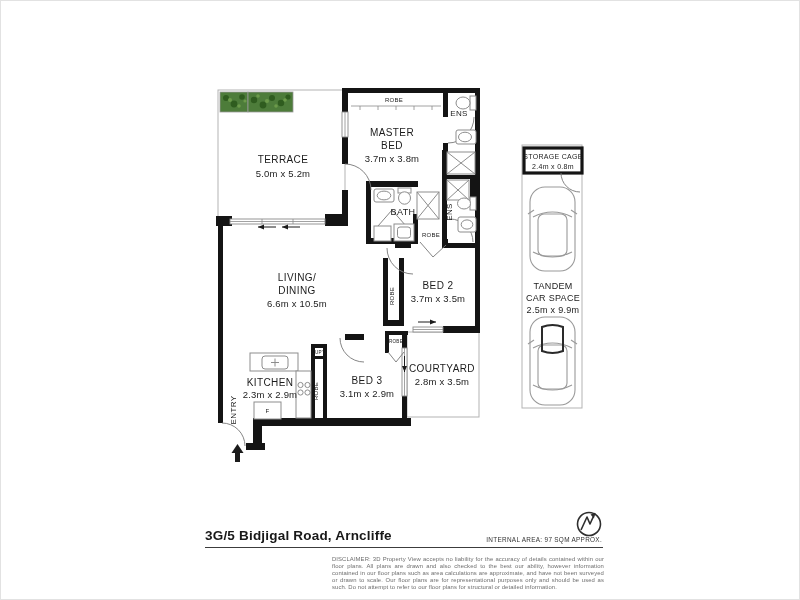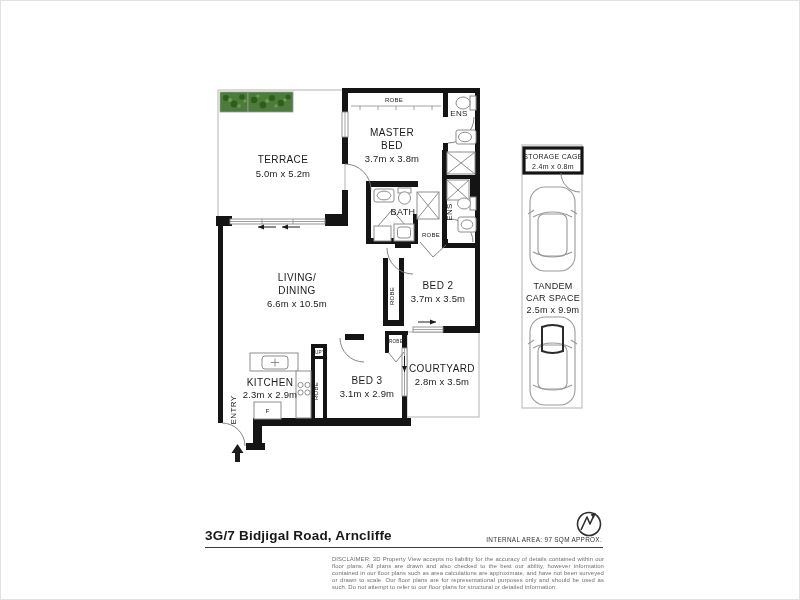--- a/index.html
+++ b/index.html
@@ -293,19 +293,19 @@
   </g>
 
   <g>
     <circle cx="589" cy="524" r="11.5" fill="none" stroke="#2e2e2e" stroke-width="1.6"></circle>
     <path d="M581,530 L587,517 L590,524 L595,513" fill="none" stroke="#2e2e2e" stroke-width="1.6" stroke-linejoin="round"></path>
     <polygon points="595,513 590.5,514.5 594,518.5" fill="#2e2e2e"></polygon>
   </g>
 </svg>
 
 
-<div id="footer-address">3G/7 Bidjigal Road, Arncliffe</div>
+<div id="footer-address">3G/5 Bidjigal Road, Arncliffe</div>
 <div id="footer-area">INTERNAL AREA: 97 SQM APPROX.</div>
 <div id="footer-rule"></div>
 <div id="footer-disclaimer">DISCLAIMER: 3D Property View accepts no liability for the accuracy of details contained within our floor plans. All plans are drawn and also checked to the best our ability, however information contained in our floor plans such as area calculations are approximate, and have not been surveyed or drawn to scale. Our floor plans are for representational purposes only and should be used as such. Do not attempt to refer to our floor plans for structural or detailed information.</div>
 
 
 
 
 </body></html>

